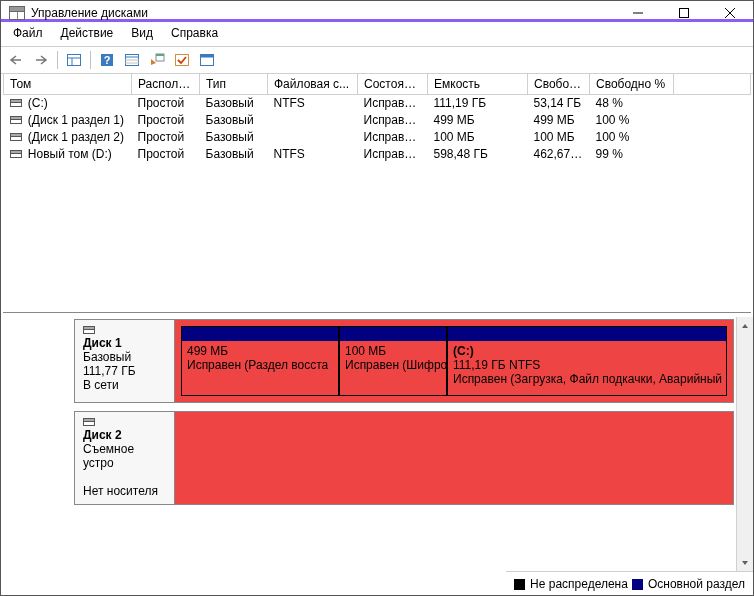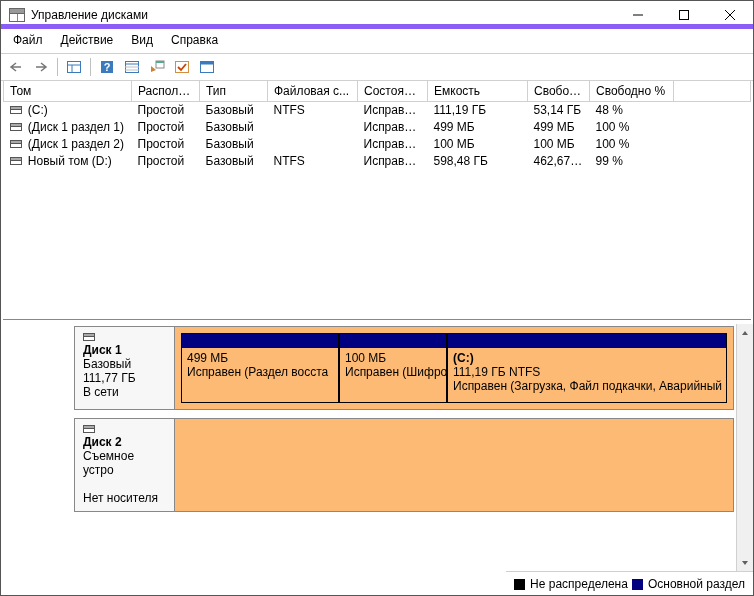--- a/index.html
+++ b/index.html
@@ -1,18 +1,18 @@
 <!DOCTYPE html>
 <html><head>
 <meta charset="utf-8">
 <style>
   * { box-sizing: border-box; }
   html, body { margin:0; padding:0; font-family: "Segoe UI", Tahoma, sans-serif; font-size:12px; color:#000; background:#fff; }
   .window { width:754px; height:596px; border:1px solid #555; display:flex; flex-direction:column; background:#fff; }
-  .titlebar { height:28px; display:flex; align-items:center; padding:5px 0 0 8px; border-bottom:5px solid #8b5cf6; }
+  .titlebar { height:21px; display:flex; align-items:center; padding:5px 0 0 8px; border-bottom:3px solid #8b5cf6; }
   .titlebar .app-icon { width:16px; height:14px; margin-right:6px; display:flex; flex-direction:column; }
   .app-icon .atop { height:5px; background:#999; border:1px solid #666; border-bottom:none; }
   .app-icon .abot { flex:1; background:#fff; border:1px solid #666; display:flex; }
   .app-icon .abot span { flex:1; border-right:1px solid #888; }
   .app-icon .abot span:last-child { border-right:none; }
   .title { flex:1; font-size:12px; }
   .winbtns { display:flex; height:100%; }
   .winbtn { width:46px; display:flex; align-items:center; justify-content:center; }
   .menubar { display:flex; padding:2px 4px 4px 4px; gap:2px; }
   .menubar .menuitem { padding:2px 8px; }
@@ -23,21 +23,21 @@
   .top-pane { height:239px; overflow:hidden; position:relative; border-bottom:1px solid #888; margin:0 2px; }
   .splitter-h { height:4px; background:#f0f0f0; cursor:row-resize; }
   .table { width:100%; border-collapse:collapse; table-layout:fixed; }
   .table th { text-align:left; font-weight:normal; padding:3px 6px; border:1px solid #d0d0d0; border-top:none; background:#fff; white-space:nowrap; overflow:hidden; text-overflow:ellipsis; font-size:12px; position:relative; }
   .table td { padding:1px 6px; white-space:nowrap; overflow:hidden; text-overflow:ellipsis; font-size:12px; height:17px; vertical-align:middle; }
   .vol-icon { width:12px; height:10px; display:inline-block; vertical-align:middle; margin-right:3px; }
   .vol-icon .top { height:3px; background:#aaa; border:1px solid #555; border-bottom:none; }
   .vol-icon .bot { height:5px; background:#fff; border:1px solid #555; }
   .bottom-pane { flex:1; display:flex; overflow:hidden; position:relative; }
   .graphic { flex:1; overflow-y:auto; display:flex; flex-direction:column; padding:2px; }
-  .disk-row { display:flex; min-height:84px; margin-bottom:8px; border:1px solid #888; background:#fdba74; }
+  .disk-row { display:flex; min-height:84px; margin-bottom:8px; border:1px solid #888; background:#ef4444; }
   .disk-row.no-media { min-height:78px; }
   .disk-info { width:100px; padding:6px 8px; border-right:1px solid #888; display:flex; flex-direction:column; background:#f7f7f7; }
   .disk-info .diskname { font-weight:bold; }
   .partitions { flex:1; display:flex; padding:6px; gap:0; position:relative; }
   .part { border:1px solid #000; display:flex; flex-direction:column; overflow:hidden; }
   .part-header { height:14px; background:#000080; }
   .part-body { flex:1; padding:3px 5px; font-size:12px; line-height:14px; white-space:nowrap; overflow:hidden; }
   .part-body .vol-label { font-weight:bold; }
   .nomedia-body { flex:1; padding:6px; display:flex; align-items:flex-start; }
   .vscroll { width:17px; background:#f0f0f0; border-left:1px solid #d0d0d0; display:flex; flex-direction:column; }

